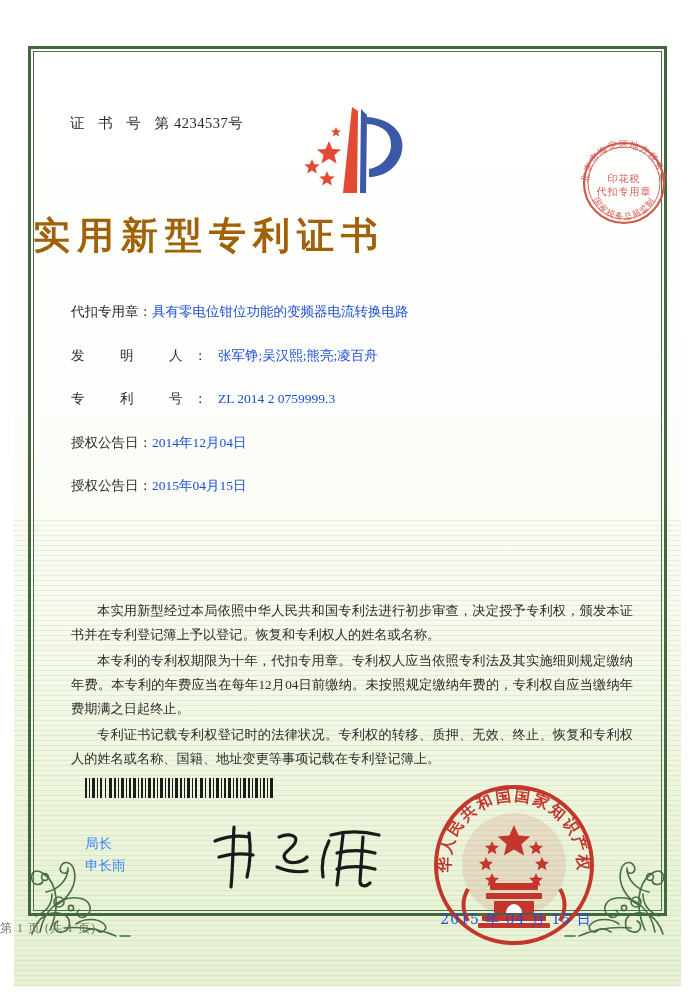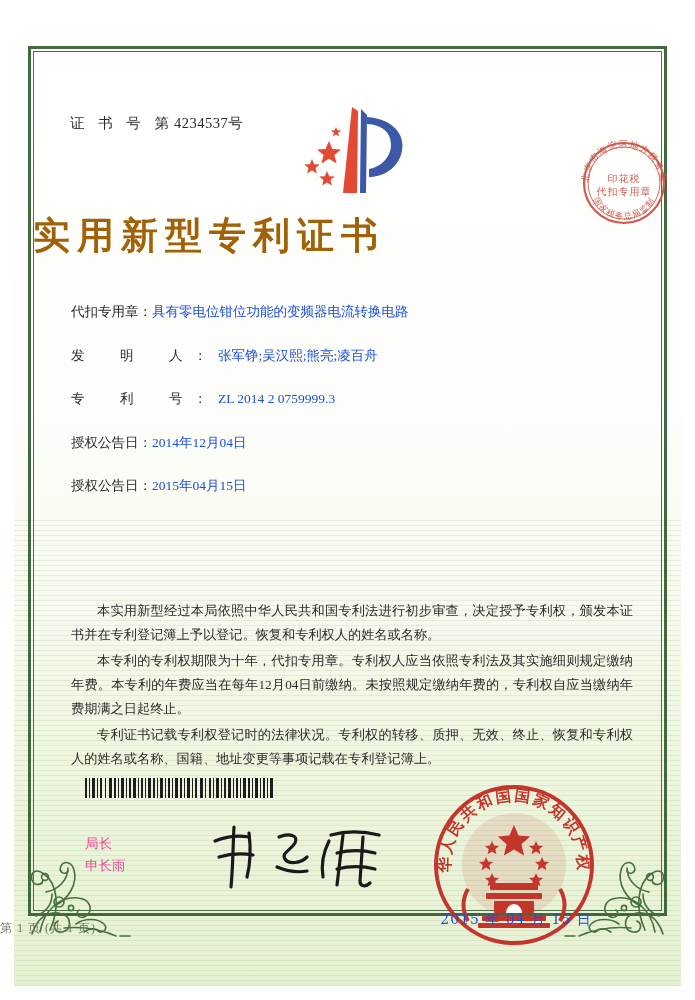--- a/index.html
+++ b/index.html
@@ -153,21 +153,21 @@
     top: 727px;
     width: 192px;
     height: 20px;
   }
   .sig-block {
     position: absolute;
     left: 52px;
     top: 782px;
     font-size: 13.5px;
     line-height: 22px;
-    color: #ec4899;
+    color: #3b82f6;
   }
   .signature {
     position: absolute;
     left: 170px;
     top: 768px;
     width: 200px;
     height: 72px;
   }
   .seal-main {
     position: absolute;

